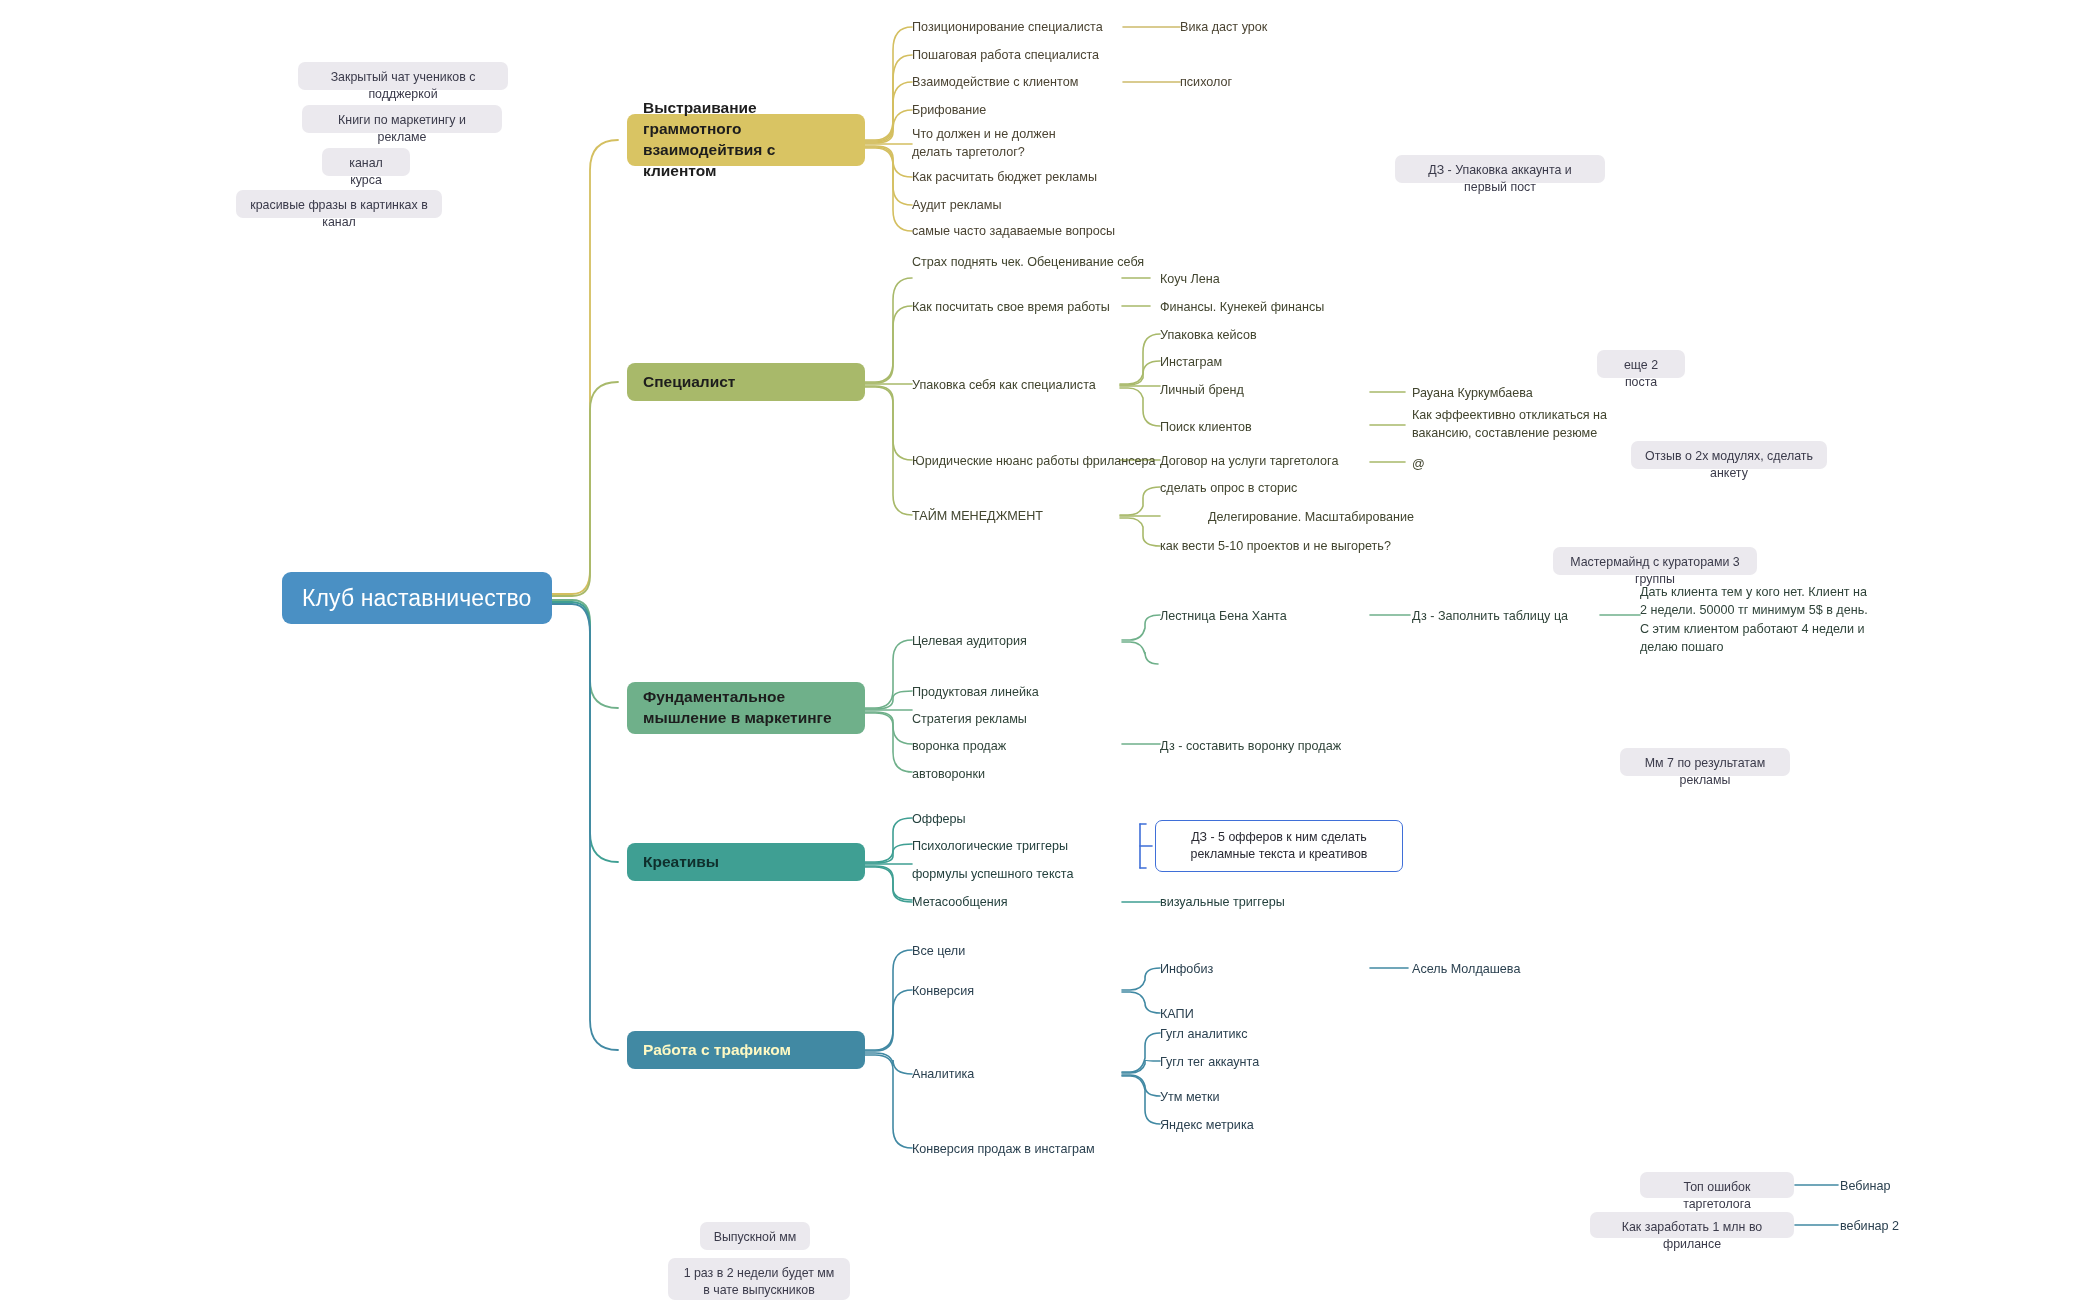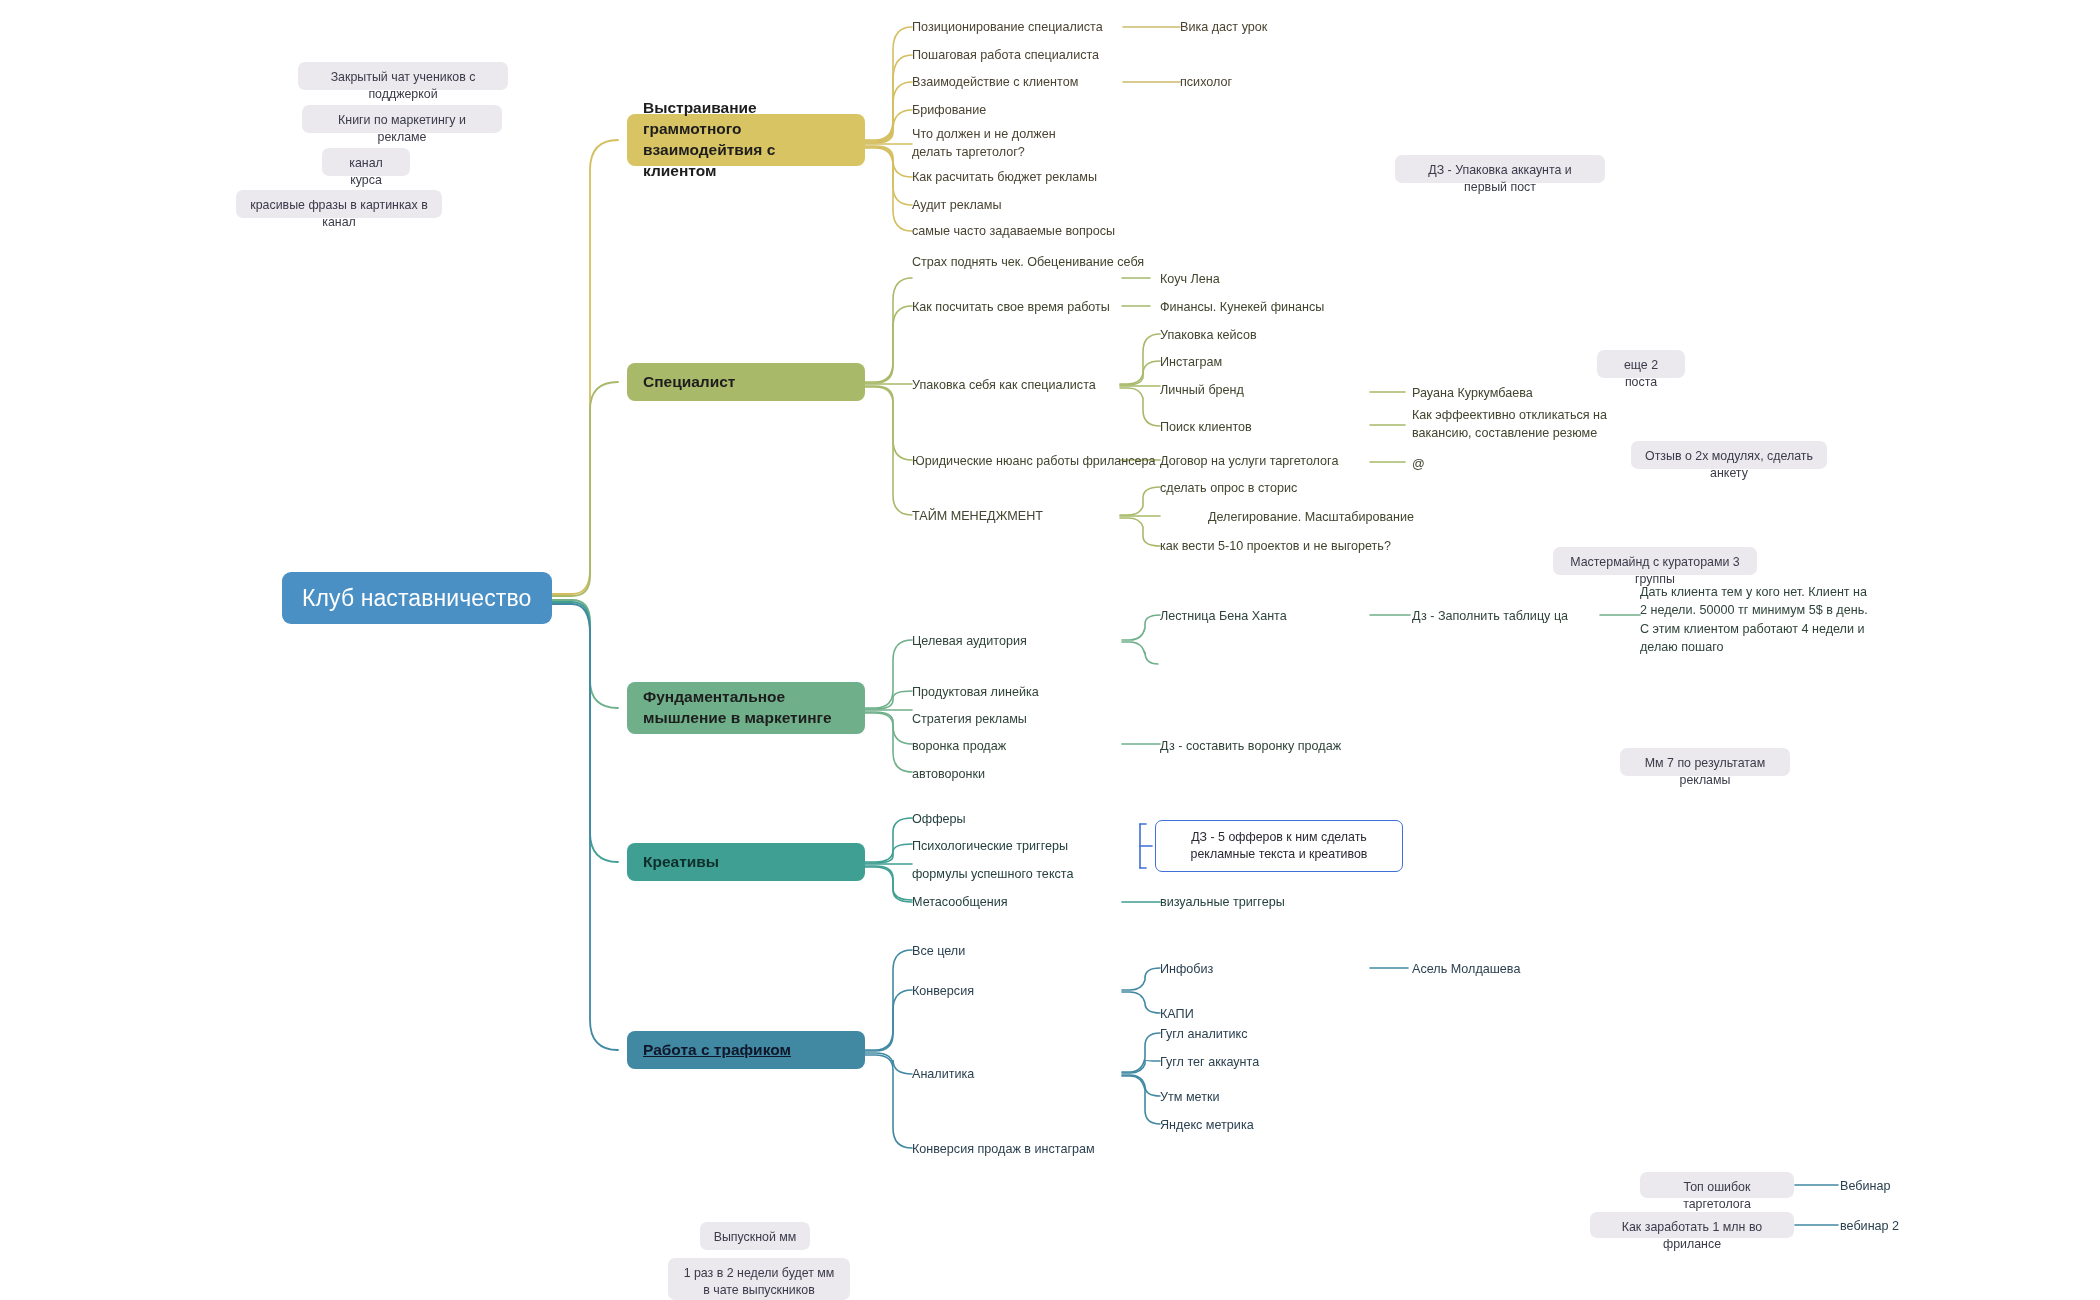--- a/index.html
+++ b/index.html
@@ -50,21 +50,21 @@
     font-weight: 700;
     display: flex;
     align-items: center;
     padding: 0 16px;
     line-height: 1.35;
   }
   .branch.b1 { background: #d9c463; }
   .branch.b2 { background: #a8b96a; }
   .branch.b3 { background: #6fb08a; color:#1d1d1d; }
   .branch.b4 { background: #3f9f93; color:#0f2f2c; }
-  .branch.b5 { background: #4189a3; color:#0f172a;text-decoration:underline; }
+  .branch.b5 { background: #4189a3; color:#fef9c3; }
 
   
   .leaf {
     font-size: 12.6px;
     line-height: 1.45;
     color: #3c3a34;
     display: flex;
     align-items: center;
     white-space: pre-line;
   }

